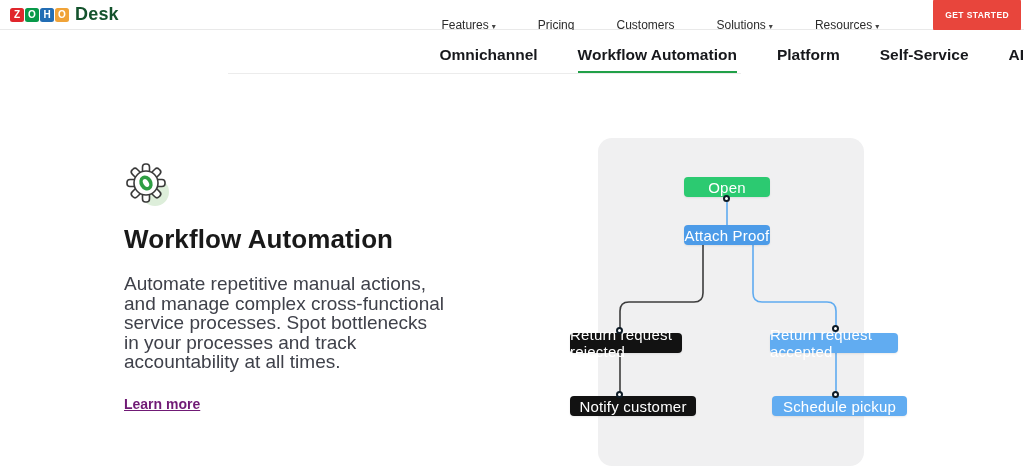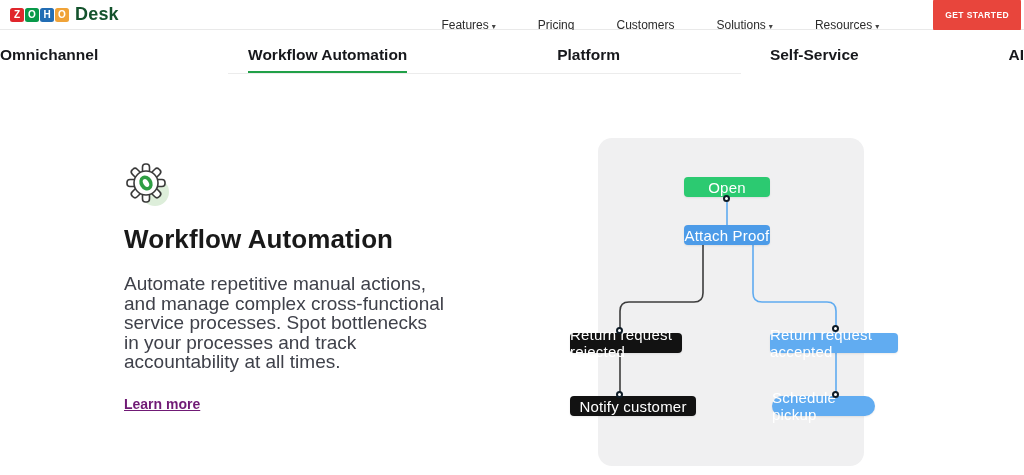--- a/index.html
+++ b/index.html
@@ -20,21 +20,21 @@
   .logo-product { font-size:18px; font-weight:bold; color:#14532d; letter-spacing:.2px; }
   .topnav { display:flex; align-items:flex-end; gap:42px; }
   .topnav-item { font-size:12px; color:#2b2b2b; cursor:pointer; white-space:nowrap; }
   .topnav-item .caret { font-size:8px; color:#444; margin-left:3px; }
   .cta-btn { margin-left:12px; background:#e8453c; color:#fff; border:none; cursor:pointer;
     font-family:"Liberation Sans", sans-serif; font-size:8.5px; font-weight:bold;
     letter-spacing:.4px; padding:8px 12px; border-radius:4px; height:34px; }
 
   
   .tabstrip { position:absolute; top:30px; left:0; width:1024px; height:48px;
-    display:flex; justify-content:space-between; align-items:flex-start; padding-top:16px; gap:40px;
+    display:flex; justify-content:flex-end; align-items:flex-start; padding-top:16px; gap:40px;
     background:#fff; }
   .tab { font-size:15.5px; font-weight:600; color:#17181c; cursor:pointer;
     padding-bottom:7px; border-bottom:3px solid transparent; white-space:nowrap; }
   .tab.active { font-weight:700; border-bottom-color:#21a048; }
   .tabstrip-line { position:absolute; top:73px; left:228px; width:513px; height:1px;
     background:#ececec; }
 
   
   .hero-left { position:absolute; left:124px; top:160px; width:330px; }
   .gear { width:50px; height:52px; }
@@ -49,21 +49,21 @@
   .flow-svg { position:absolute; left:0; top:0; width:1024px; height:475px; pointer-events:none; }
   .node { position:absolute; height:20px; border-radius:4px; color:#fff;
     display:flex; align-items:center; justify-content:center;
     font-size:15px; letter-spacing:.2px; cursor:pointer;
     box-shadow:0 1px 2px rgba(0,0,0,.08); }
   .n-open     { left:684px; top:177px; width:86px;  background:#2cca71; }
   .n-attach   { left:684px; top:225px; width:86px;  background:#4c9be8; }
   .n-rejected { left:570px; top:333px; width:112px; background:#121212; }
   .n-accepted { left:770px; top:333px; width:128px; background:#61acf1; }
   .n-notify   { left:570px; top:396px; width:126px; background:#121212; }
-  .n-pickup   { left:772px; top:396px; width:103px; background:#61acf1;border-radius:10px; }
+  .n-pickup   { left:772px; top:396px; width:135px; background:#61acf1; }
   .dot { position:absolute; width:7px; height:7px; border-radius:50%;
     background:#fff; border:2px solid #0e1b26; }
   .d1 { left:723px; top:195px; }
   .d2 { left:616px; top:327px; }
   .d3 { left:616px; top:391px; }
   .d4 { left:832px; top:325px; }
   .d5 { left:832px; top:391px; }
 </style>
 </head>
 <body>

